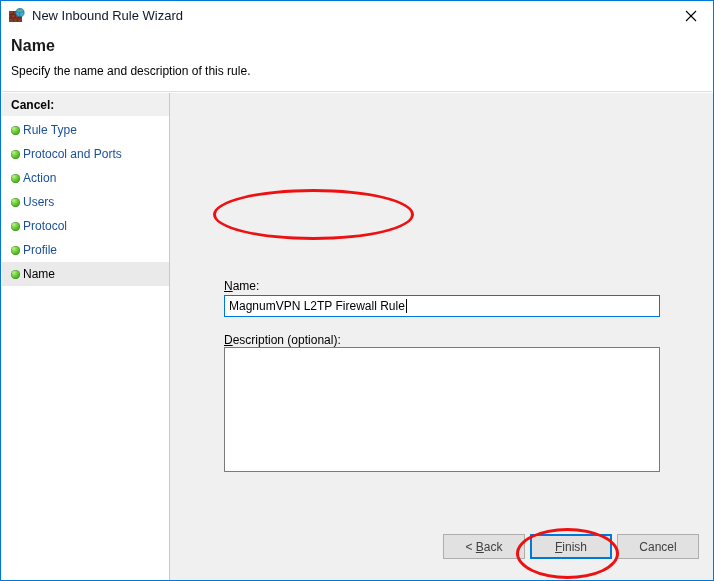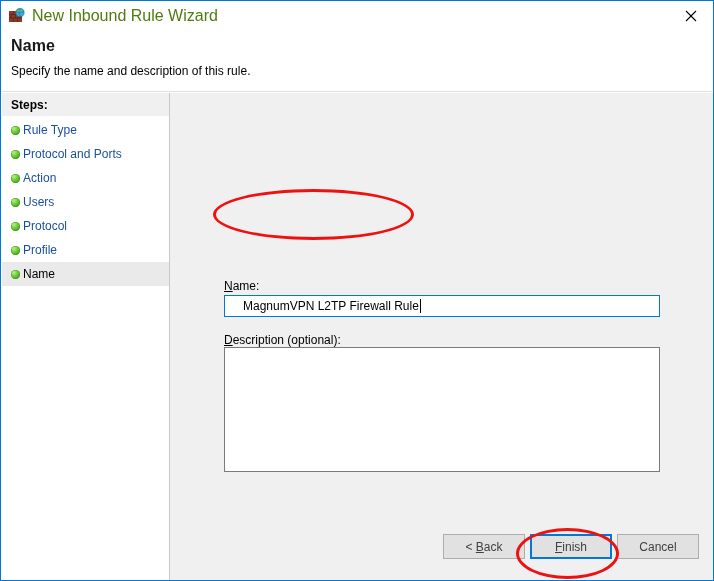--- a/index.html
+++ b/index.html
@@ -36,22 +36,22 @@
   }
   #title-icon {
     width: 16px;
     height: 16px;
     margin-left: 8px;
     margin-right: 7px;
     flex: 0 0 auto;
     position: relative;
   }
   #title-text {
-    font-size: 16px;
-    color: #4d7c0f;
+    font-size: 13px;
+    color: #0f172a;
     line-height: 16px;
     white-space: nowrap;
   }
   #close-button {
     position: absolute;
     right: 0; top: 0;
     width: 45px;
     height: 29px;
     display: flex;
     align-items: center;
@@ -170,21 +170,21 @@
   #name-input-display {
     position: absolute;
     left: 53px; top: 202px;
     width: 436px;
     height: 22px;
     box-sizing: border-box;
     border: 1px solid #0078d7;
     background: #ffffff;
     display: flex;
     align-items: center;
-    padding-left: 18px;
+    padding-left: 4px;
     font-size: 12px;
     color: #000000;
     white-space: nowrap;
   }
   #text-caret {
     display: inline-block;
     width: 1px;
     height: 14px;
     background: #000000;
     margin-left: 1px;
@@ -304,21 +304,21 @@
 
   <div id="header">
     <div id="page-heading">Name</div>
     <div id="page-subtitle">Specify the name and description of this rule.</div>
   </div>
 
   <div id="body-area">
 
     <div id="sidebar">
       <div id="steps-header">
-        <span id="steps-header-label">Steps:</span>
+        <span id="steps-header-label">Cancel:</span>
       </div>
       <div id="steps-list">
 
         <div class="step-item">
           <span class="step-bullet"></span>
           <span class="step-label">Rule Type</span>
         </div>
 
         <div class="step-item">
           <span class="step-bullet"></span>

